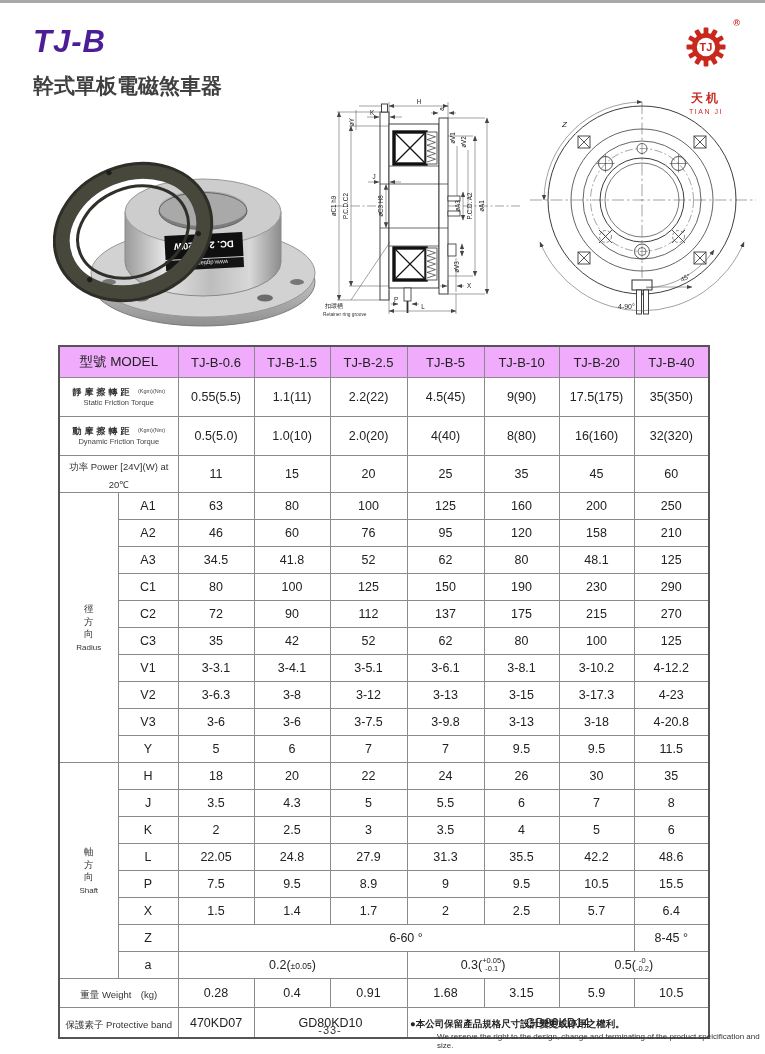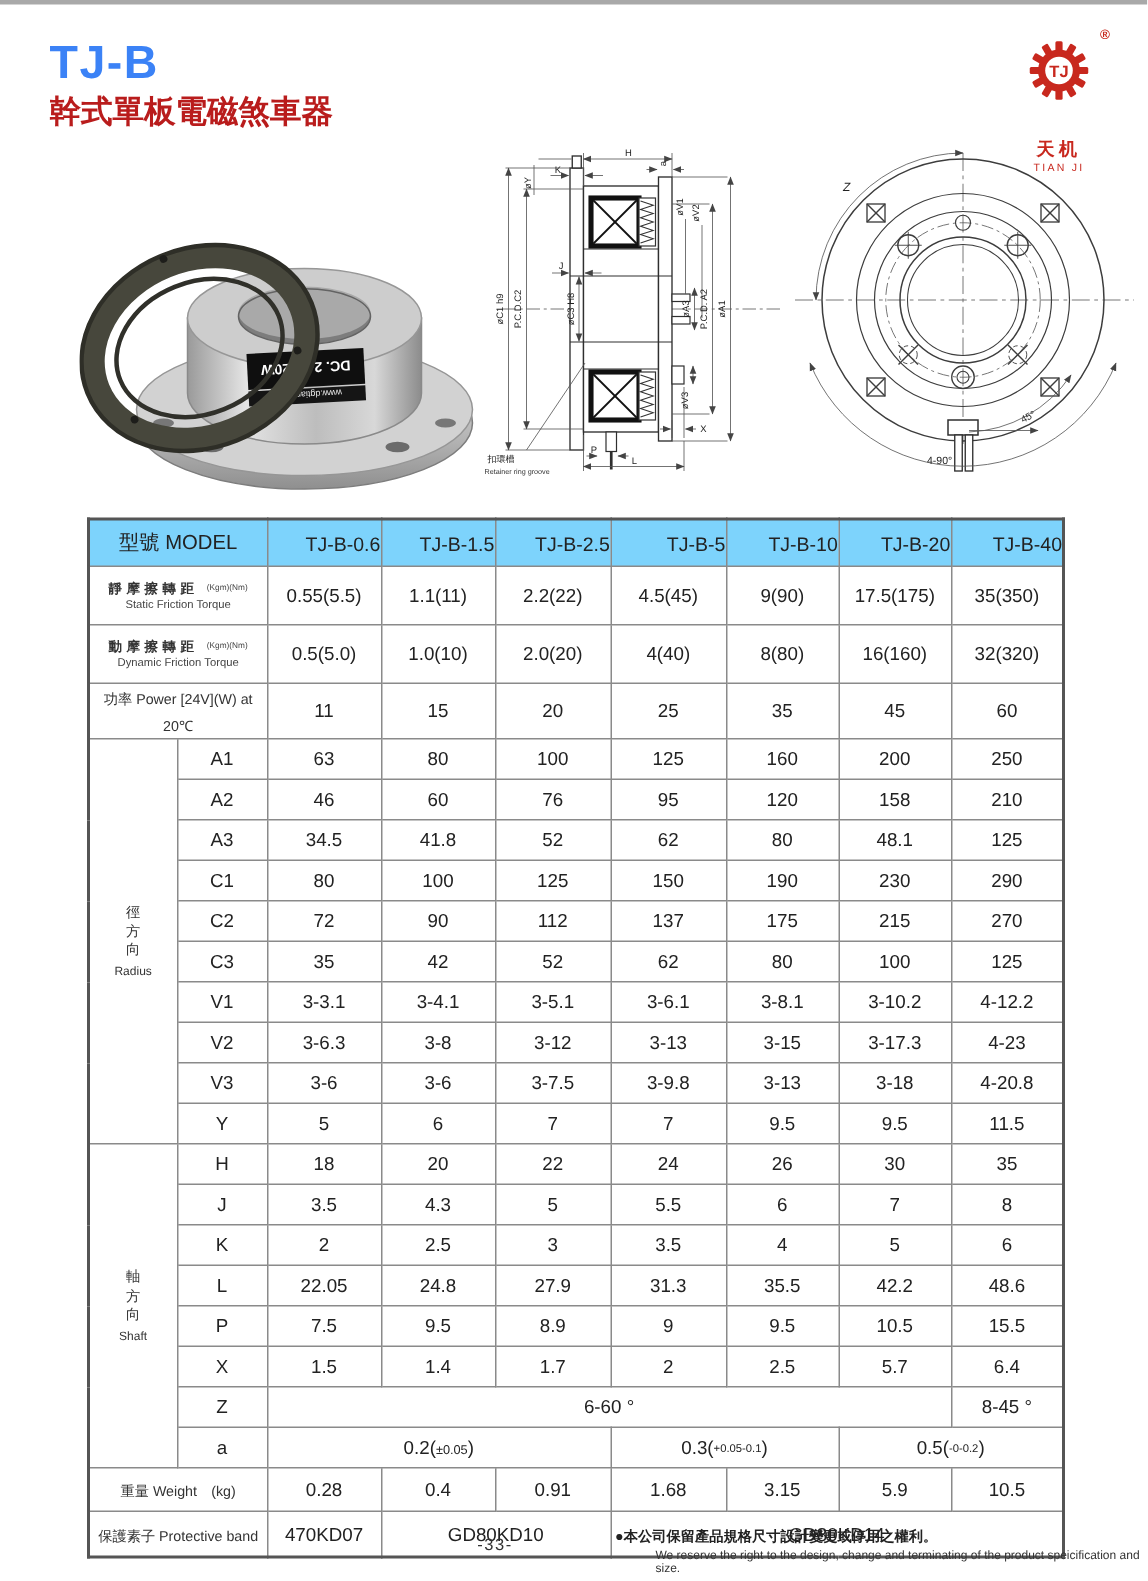--- a/index.html
+++ b/index.html
@@ -1,61 +1,61 @@
 <!DOCTYPE html>
 <html><head>
 <meta charset="utf-8">
 <style>
   html,body{margin:0;padding:0;background:#ffffff;}
   body{font-family:"Liberation Sans", sans-serif; color:#222;}
   .page{position:relative;width:765px;height:1054px;background:#fff;overflow:hidden;}
   .topbar{position:absolute;left:0;top:0;width:765px;height:3px;background:#a9a9a9;}
 
   
-  .title{position:absolute;left:33px;top:24px;font-size:31px;font-weight:bold;color:#3b82f6;letter-spacing:1px;}
-  .subtitle{position:absolute;left:33px;top:60px;display:flex;align-items:baseline;gap:10px;color:#b91c1c;}
+  .title{position:absolute;left:33px;top:24px;font-size:31px;font-weight:bold;font-style:italic;color:#4c1d95;letter-spacing:1px;}
+  .subtitle{position:absolute;left:33px;top:72px;display:flex;align-items:baseline;gap:10px;color:#404040;}
   .subtitle .zh{font-size:21px;font-weight:bold;}
   .subtitle .en{font-size:16px;font-weight:bold;}
 
   
   .logo{position:absolute;left:670px;top:24px;width:72px;text-align:center;}
   .logo .reg{position:absolute;right:2px;top:-6px;font-size:9px;color:#c8281e;font-weight:bold;}
   .logo .zh{font-family:"Liberation Serif", serif;color:#c8281e;font-size:12px;font-weight:bold;letter-spacing:3px;margin-top:16px;}
   .logo .en{color:#c8281e;font-size:7px;letter-spacing:1.5px;margin-top:1px;}
 
   
   .photo{position:absolute;left:53px;top:110px;}
   .cross{position:absolute;left:323px;top:96px;}
   .front{position:absolute;left:520px;top:96px;}
   svg text{font-family:"Liberation Sans", sans-serif;}
 
   
   .spec-table-wrap{position:absolute;left:58px;top:345px;}
   table.spec{border-collapse:collapse;table-layout:fixed;width:650px;border:2px solid #555;}
   table.spec td{border:1px solid #8a8a8a;text-align:center;vertical-align:middle;padding:0;color:#222;}
-  td.c-head{background:#7dd3fc;font-size:13px;color:#222;}
-  tr.r-head td{height:30px;text-align:right;}
+  td.c-head{background:#f0abfc;font-size:13px;color:#222;}
+  tr.r-head td{height:30px;}
   tr.r-torque td{height:38px;}
   tr.r-power td{height:30px;}
   tr.r-dim td{height:26px;}
   tr.r-weight td{height:28px;}
   tr.r-prot td{height:29px;}
   td.c-lbl{text-align:left;padding-left:6px;}
   td.c-lbl.c-head{text-align:center;padding-left:0;font-size:13.5px;}
   .lbl-zh{font-size:9px;font-weight:bold;letter-spacing:3px;color:#333;line-height:1.15;}
   .lbl-sup{font-size:5.5px;letter-spacing:0;vertical-align:2px;font-weight:normal;color:#444;}
   .lbl-en{font-size:7.5px;color:#444;letter-spacing:0;margin-top:1px;}
   .lbl-one{font-size:9.5px;color:#333;}
   td.c-val{font-size:12.5px;}
   td.c-dim{font-size:12.5px;}
   td.c-sect{padding:0;}
   .sect-zh{font-size:9.5px;line-height:1.3;color:#333;}
   .sect-en{font-size:8px;color:#333;margin-top:2px;}
   .tol-mid{font-size:8.5px;}
-  .tol-stack{display:inline-flex;flex-direction:row;font-size:7.5px;line-height:1.1;vertical-align:middle;text-align:right;}
+  .tol-stack{display:inline-flex;flex-direction:column;font-size:7.5px;line-height:1.1;vertical-align:middle;text-align:center;}
   .deg-cell{font-size:12.5px;}
 
   
   .page-num{position:absolute;left:298px;top:1024px;width:64px;text-align:center;font-size:11px;color:#333;letter-spacing:1px;}
   .foot-note{position:absolute;left:410px;top:1018px;}
   .foot-note .l1{font-size:9.5px;font-weight:bold;color:#222;}
   .foot-note .l2{font-size:8px;color:#333;margin-left:27px;margin-top:1px;}
 </style>
 </head>
 <body>

